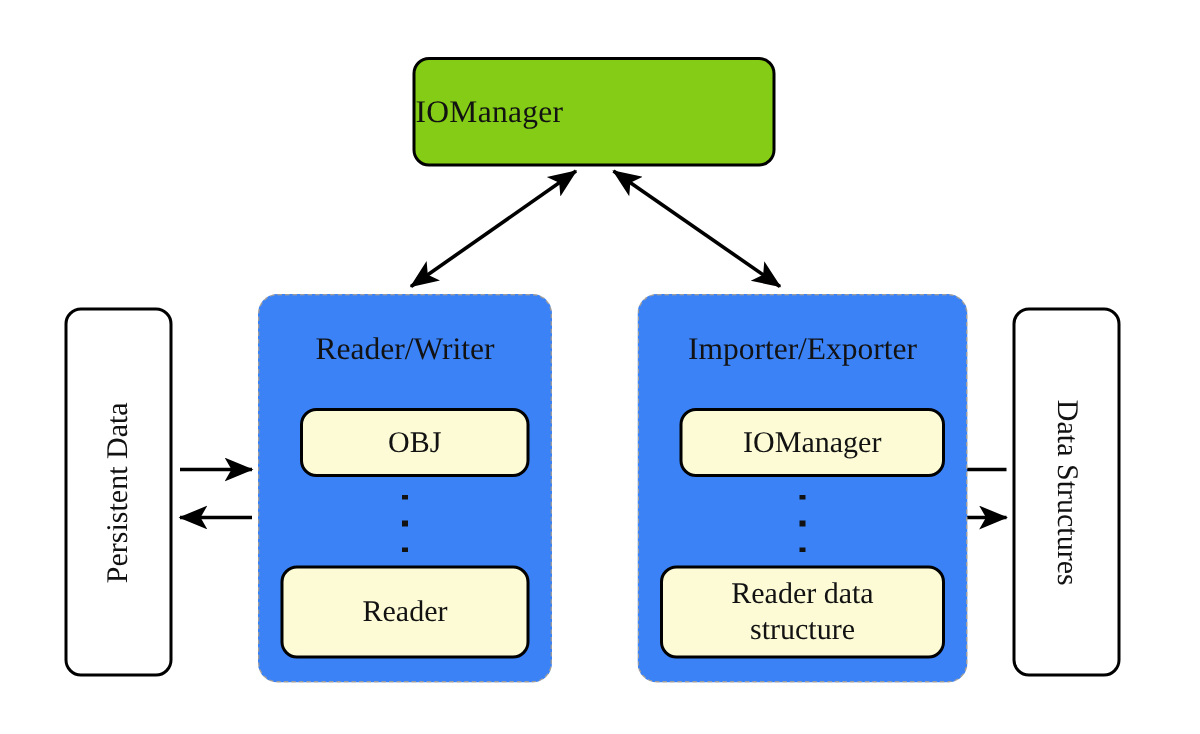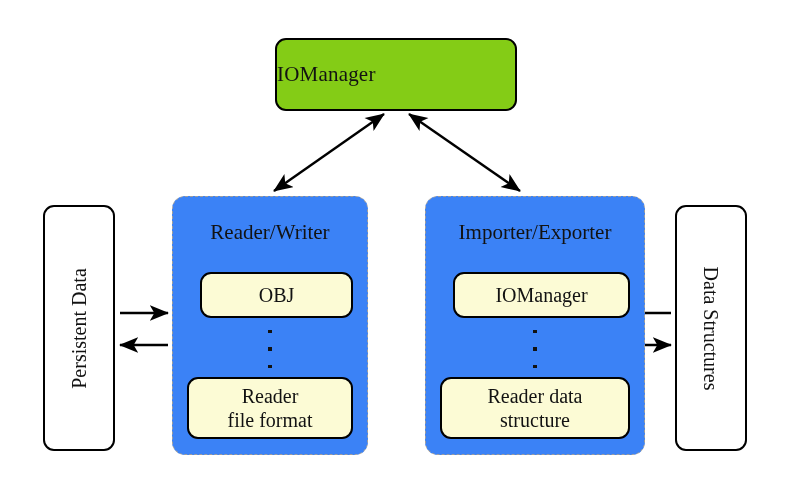--- a/index.html
+++ b/index.html
@@ -219,21 +219,20 @@
 
     <div class="vdots">
       <i></i>
         <i></i>
         <i></i>
     </div>
 
     <div class="inner-box inner-bottom">
       <span class="inner-label">
         <span>Reader</span><br>
-        <span>file format</span>
       </span>
     </div>
   </div>
 
   <div class="panel" id="panel-importer-exporter">
     <div class="panel-title">Importer/Exporter</div>
 
     <div class="inner-box inner-top">
       <span class="inner-label">IOManager</span>
     </div>

